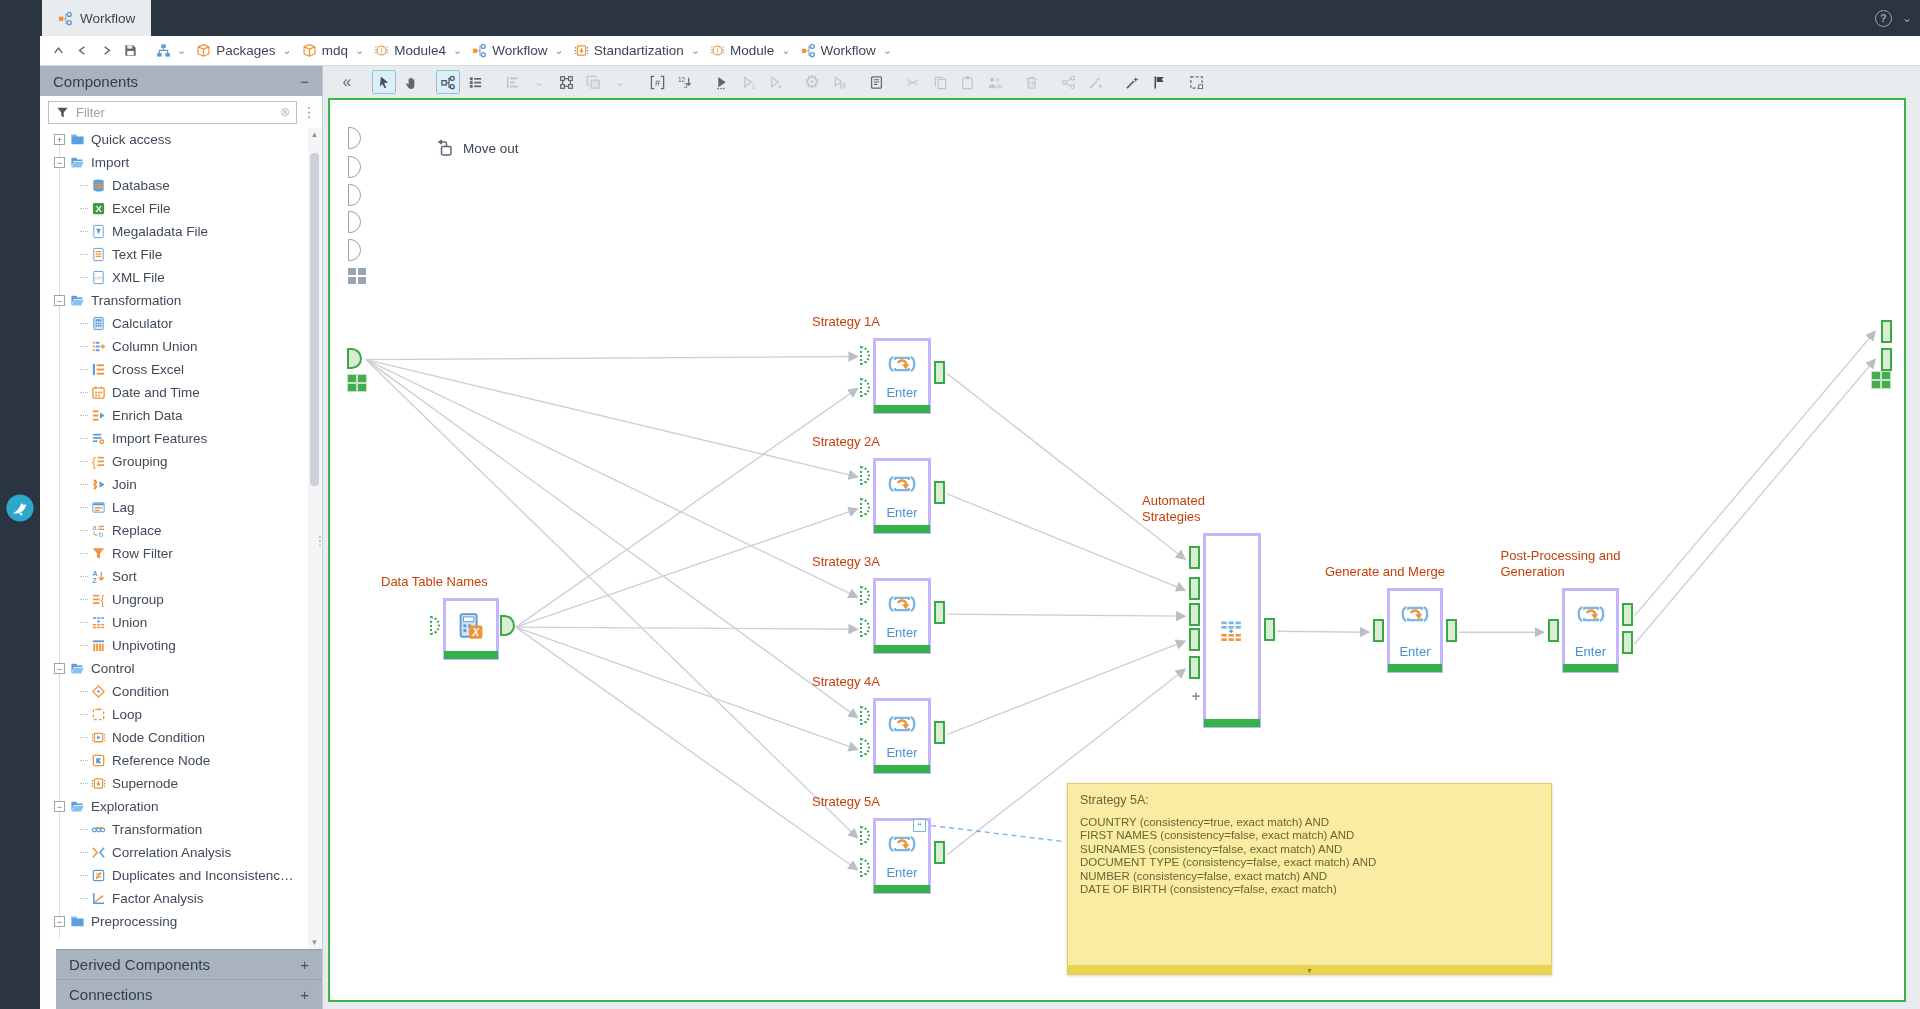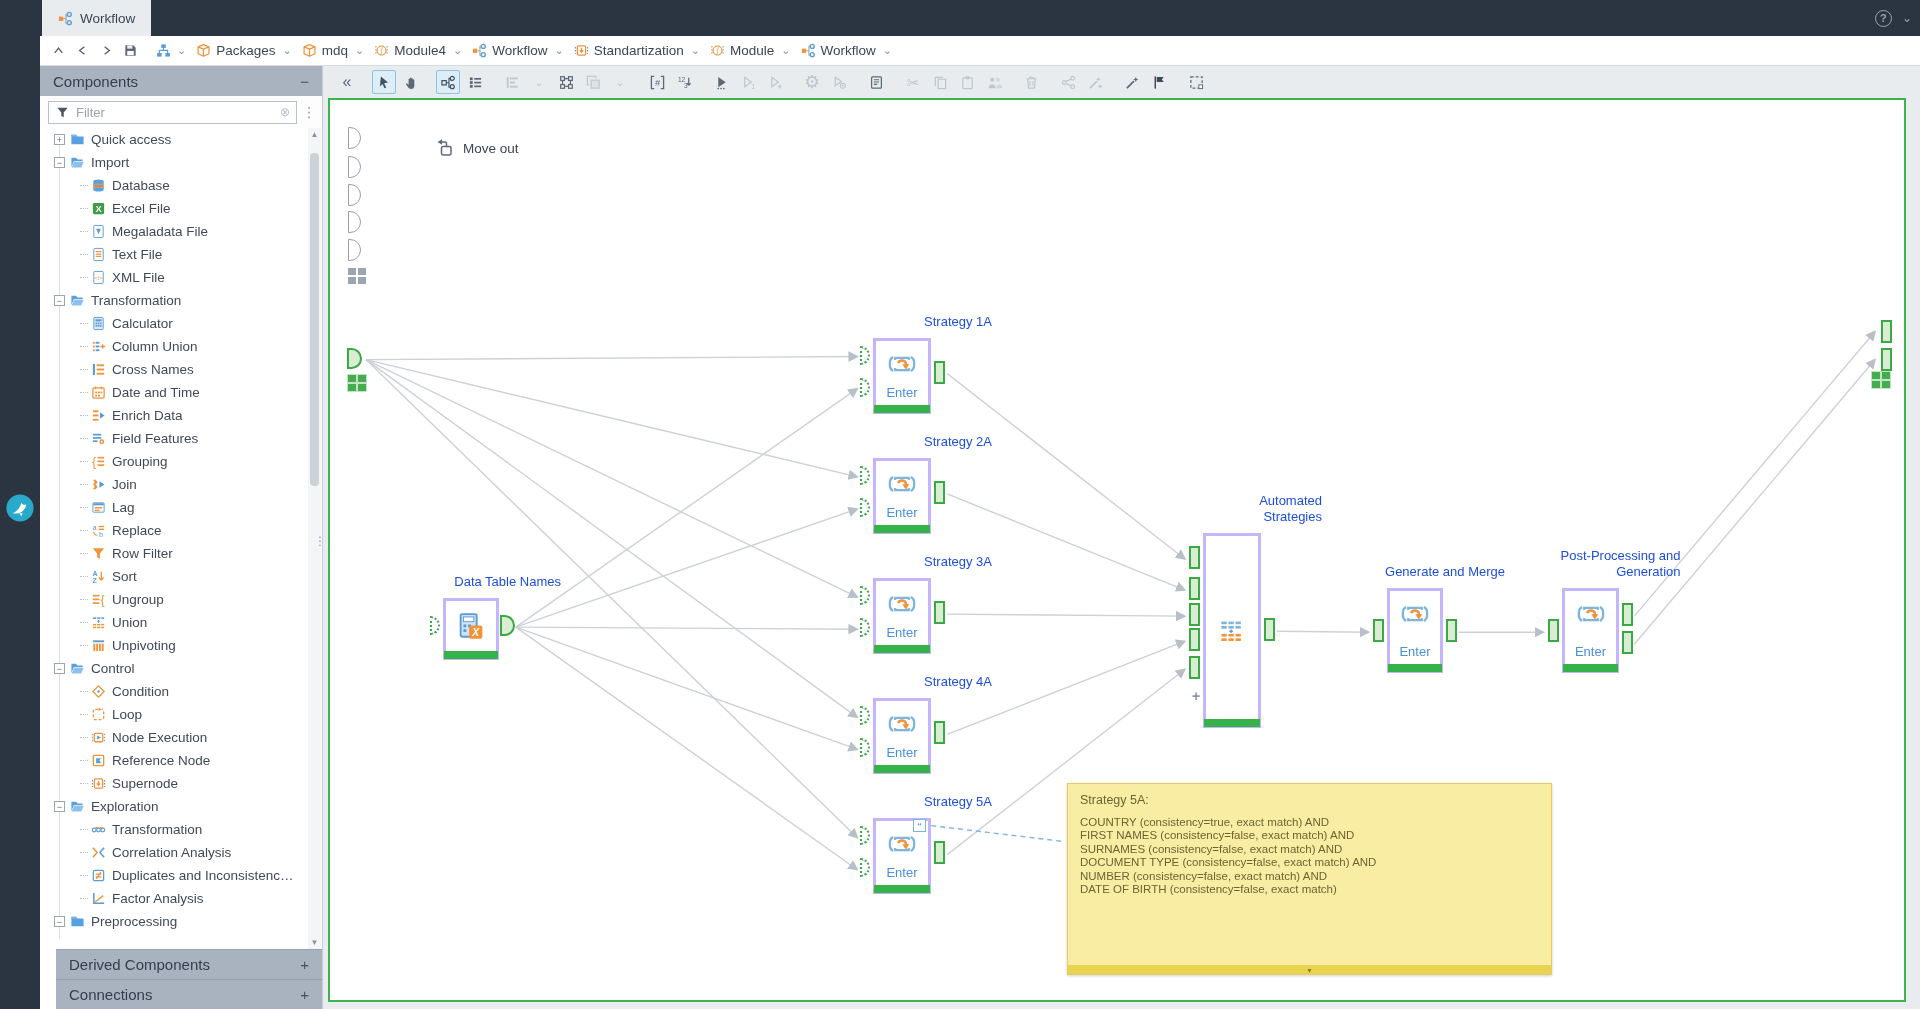--- a/index.html
+++ b/index.html
@@ -68,21 +68,21 @@
   .wire { stroke:#cdd1d6; stroke-width:1.4; }
   .wire-note { stroke:#7fb3e0; stroke-width:1.4; stroke-dasharray:5 4; }
 
   .move-out { position:absolute; left:104px; top:38px; display:flex; align-items:center; gap:9px; font-size:13.5px; color:#3c4654; cursor:pointer; z-index:1; }
 
   .node { position:absolute; background:#fff; border:3px solid #c4b5fd; z-index:1; cursor:pointer; }
   .nbar { position:absolute; left:-2px; right:-2px; bottom:-2px; height:8px; background:#36b24a; }
   .nicon { position:absolute; left:50%; top:7px; transform:translateX(-50%); }
   .nicon.centered { top:50%; transform:translate(-50%,-55%); }
   .enter { position:absolute; left:0; right:0; bottom:11px; text-align:center; color:#4a90d9; font-size:13px; }
-  .nlabel { position:absolute; text-align:right; color:#1d4ed8; font-size:13px; line-height:16px; z-index:1; }
+  .nlabel { position:absolute; text-align:left; color:#c2410c; font-size:13px; line-height:16px; z-index:1; }
 
   .psemi { position:absolute; width:13px; height:22px; border:1.5px solid #98a1ac; border-radius:0 11px 11px 0; background:#fff; z-index:1; cursor:crosshair; }
   .psemi.green { background:#d9edd2; border-color:#3aa844; width:15px; height:21px; border-width:2px; }
   .psemi.dashed { width:10px; height:19px; border:2px dotted #3aa844; border-radius:0 10px 10px 0; background:#fff; }
   .prect { position:absolute; width:11px; height:23px; border:2px solid #3aa844; background:#d9edd2; z-index:1; cursor:crosshair; }
   .pgrid { position:absolute; display:grid; grid-template-columns:8px 8px; grid-template-rows:7px 7px; gap:2px; z-index:1; cursor:pointer; }
   .pgrid span { background:#9aa5b2; }
   .pgrid.green span { background:#44ad4e; outline:1px solid #c4e3c6; }
   .pplus { position:absolute; color:#8a94a1; font-size:14px; font-weight:bold; z-index:1; cursor:pointer; }
   .badge { position:absolute; z-index:2; }
@@ -411,21 +411,21 @@
         </div>
         <div class="trow lvl1">
           <span class="ic ticon">
             <svg xmlns="http://www.w3.org/2000/svg" viewBox="0 0 16 16" width="15" height="15" fill="none">
               <rect x="2" y="2" width="2.2" height="12" fill="#5b9bd5"></rect>
               <rect x="6" y="2.5" width="8" height="2" fill="#f0943a"></rect>
               <rect x="6" y="7" width="8" height="2" fill="#f0943a"></rect>
               <rect x="6" y="11.5" width="8" height="2" fill="#f0943a"></rect>
             </svg>
           </span>
-          <span>Cross Names</span>
+          <span>Cross Excel</span>
         </div>
         <div class="trow lvl1">
           <span class="ic ticon">
             <svg xmlns="http://www.w3.org/2000/svg" viewBox="0 0 16 16" width="15" height="15" fill="none">
               <rect x="2" y="3" width="12" height="11" rx="1.5" stroke="#f0943a" stroke-width="1.4"></rect>
               <path d="M5 1.5v3M11 1.5v3" stroke="#f0943a" stroke-width="1.4"></path>
               <rect x="4.5" y="7" width="2" height="2" fill="#f0943a"></rect>
               <rect x="7.5" y="7" width="2" height="2" fill="#f0943a"></rect>
               <rect x="10.2" y="7" width="1.8" height="2" fill="#f0943a"></rect>
               <rect x="4.5" y="10.3" width="2" height="2" fill="#f0943a"></rect>
@@ -448,21 +448,21 @@
         <div class="trow lvl1">
           <span class="ic ticon">
             <svg xmlns="http://www.w3.org/2000/svg" viewBox="0 0 16 16" width="15" height="15" fill="none">
               <rect x="2" y="3" width="9" height="1.8" fill="#5b9bd5"></rect>
               <rect x="2" y="6.5" width="9" height="1.8" fill="#5b9bd5"></rect>
               <rect x="2" y="10" width="5" height="1.8" fill="#5b9bd5"></rect>
               <circle cx="11.5" cy="11.5" r="2.6" fill="#f0943a"></circle>
               <circle cx="11.5" cy="11.5" r="1" fill="#fff"></circle>
             </svg>
           </span>
-          <span>Field Features</span>
+          <span>Import Features</span>
         </div>
         <div class="trow lvl1">
           <span class="ic ticon">
             <svg xmlns="http://www.w3.org/2000/svg" viewBox="0 0 16 16" width="15" height="15" fill="none">
               <text x="1" y="12.5" font-size="13" fill="#f0943a">{</text>
               <rect x="7" y="3" width="7" height="1.8" fill="#f0943a"></rect>
               <rect x="7" y="7" width="7" height="1.8" fill="#f0943a"></rect>
               <rect x="7" y="11" width="7" height="1.8" fill="#f0943a"></rect>
             </svg>
           </span>
@@ -589,21 +589,21 @@
           <span>Loop</span>
         </div>
         <div class="trow lvl1">
           <span class="ic ticon">
             <svg xmlns="http://www.w3.org/2000/svg" viewBox="0 0 16 16" width="15" height="15" fill="none">
               <path d="M1.5 4v8M14.5 4v8" stroke="#9aa5b2" stroke-width="1.2" stroke-dasharray="1.6 1.6"></path>
               <rect x="3.5" y="3.5" width="9" height="9" rx="1" stroke="#f0943a" stroke-width="1.4"></rect>
               <path d="M6.5 5.8L10.5 8l-4 2.2z" fill="#5b9bd5"></path>
             </svg>
           </span>
-          <span>Node Execution</span>
+          <span>Node Condition</span>
         </div>
         <div class="trow lvl1">
           <span class="ic ticon">
             <svg xmlns="http://www.w3.org/2000/svg" viewBox="0 0 16 16" width="15" height="15" fill="none">
               <rect x="2.5" y="2.5" width="11" height="11" rx="1" stroke="#f0943a" stroke-width="1.4"></rect>
               <path d="M5.5 11V5.5H11L8.8 7.7 11 11z" fill="#5b9bd5"></path>
             </svg>
           </span>
           <span>Reference Node</span>
         </div>

